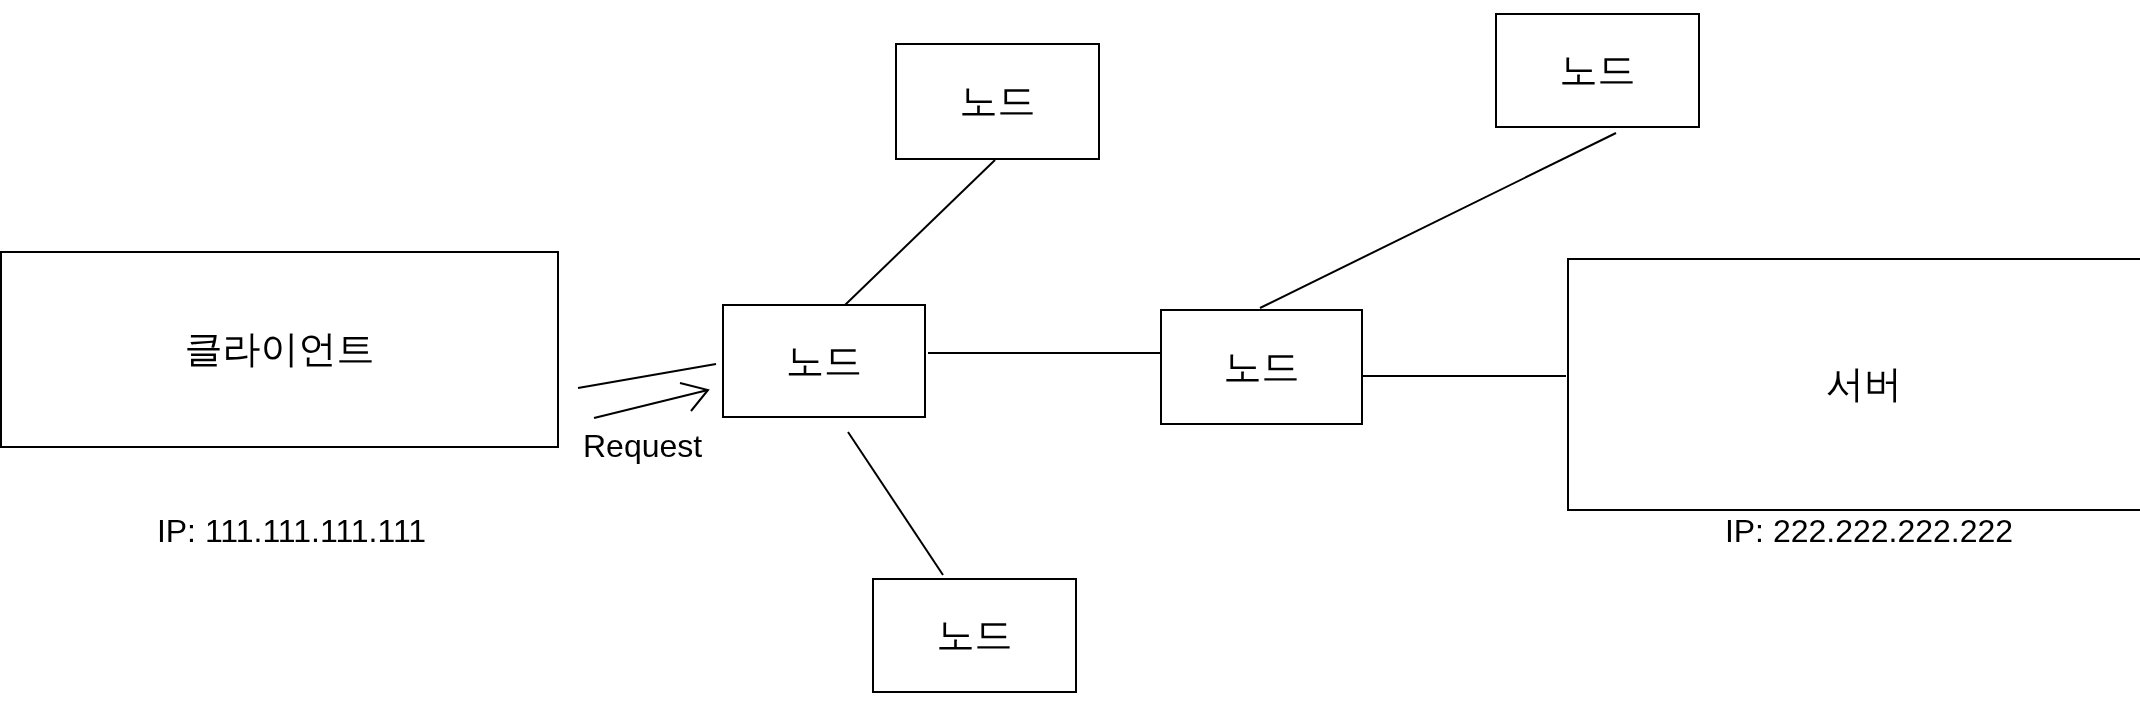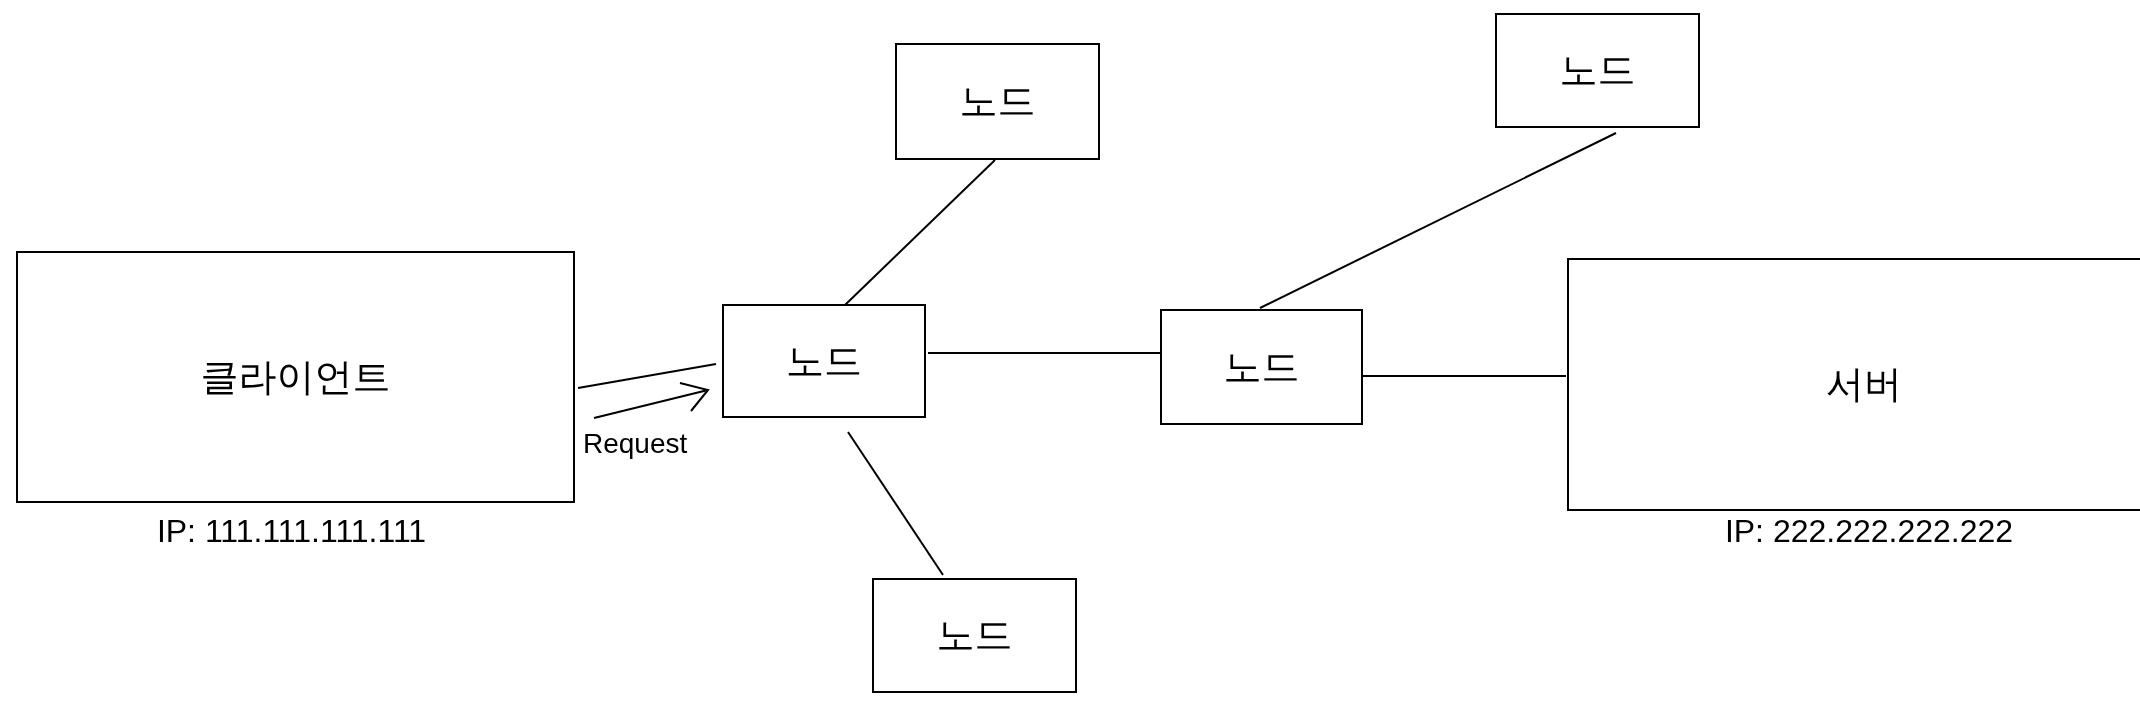--- a/index.html
+++ b/index.html
@@ -15,38 +15,38 @@
     stroke: #000000; stroke-width: 2; fill: none;
   }
   .box {
     position: absolute;
     background: #ffffff;
     border: 2px solid #000000;
     display: flex; align-items: center; justify-content: center;
     font-size: 38px; color: #000000;
     white-space: nowrap;
   }
-  .box-client  { left: 16px;   top: 251px; width: 559px; height: 252px; }
+  .box-client  { left: 0;   top: 251px; width: 559px; height: 197px; }
   .box-hub     { left: 722px;  top: 304px; width: 204px; height: 114px; }
   .box-top     { left: 895px;  top: 43px;  width: 205px; height: 117px; }
   .box-bottom  { left: 872px;  top: 578px; width: 205px; height: 115px; }
   .box-relay   { left: 1160px; top: 309px; width: 203px; height: 116px; }
   .box-topright{ left: 1495px; top: 13px;  width: 205px; height: 115px; }
   .box-server  { left: 1567px; top: 258px; width: 594px; height: 253px; }
   .caption {
     position: absolute;
     font-size: 32px; color: #000000;
     text-align: center; white-space: nowrap;
   }
   .caption-client { left: 12px;   top: 513px; width: 559px; }
   .caption-server { left: 1590px; top: 513px; width: 558px; }
   .request-label {
     position: absolute;
     left: 583px; top: 428px;
-    font-size: 28px; color: #000000;
+    font-size: 32px; color: #000000;
     white-space: nowrap;
   }
 </style>
 </head>
 <body>
 
 <div class="canvas">
 
   <svg class="connector-layer" viewBox="0 0 2140 712">
     <line x1="845" y1="305" x2="995" y2="160"></line>

